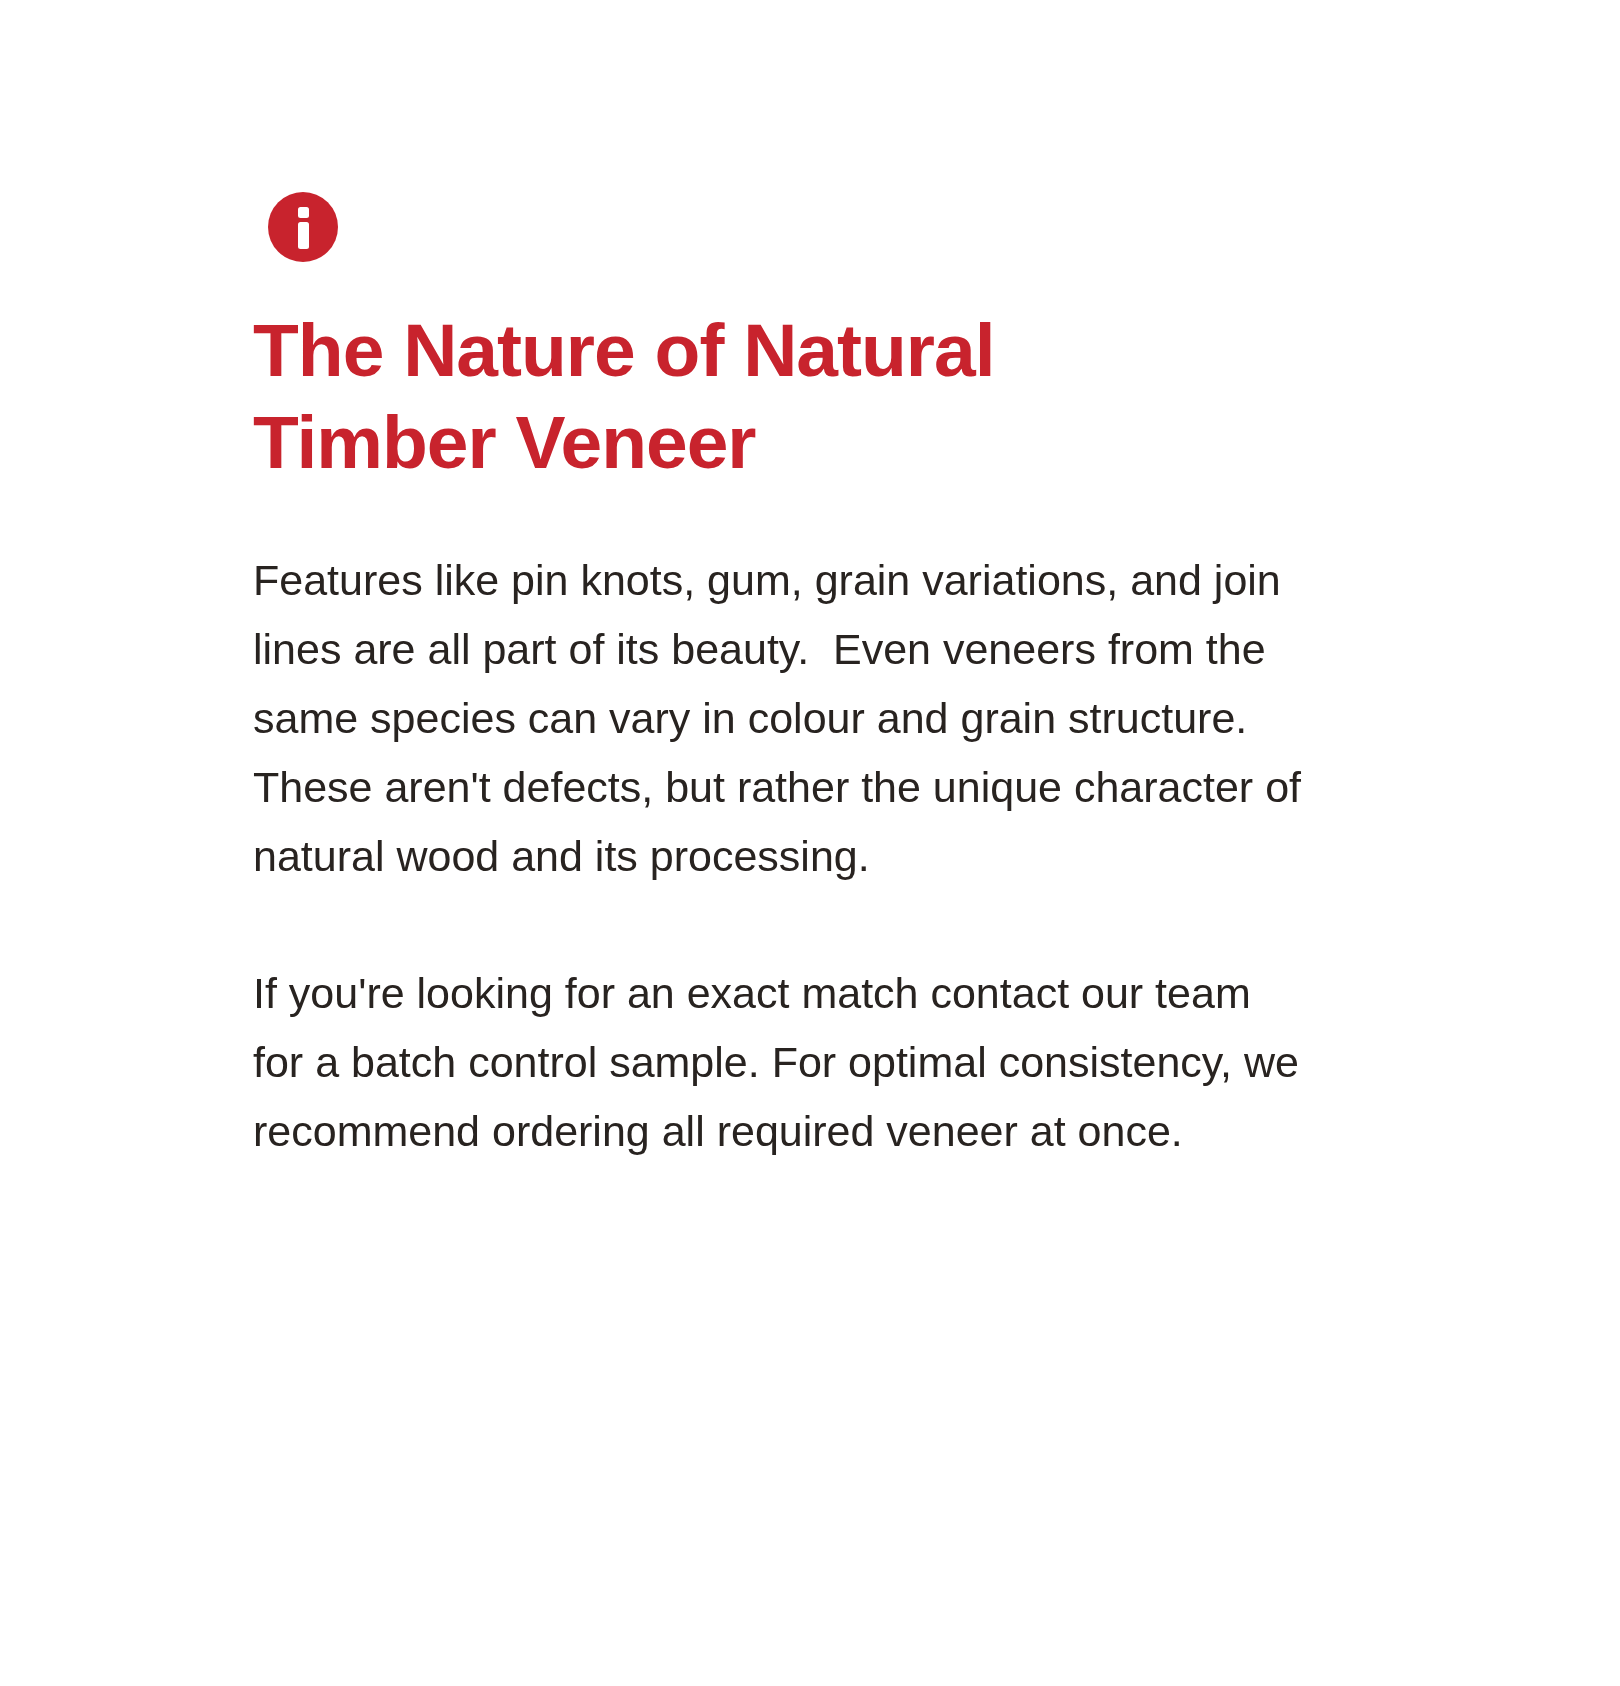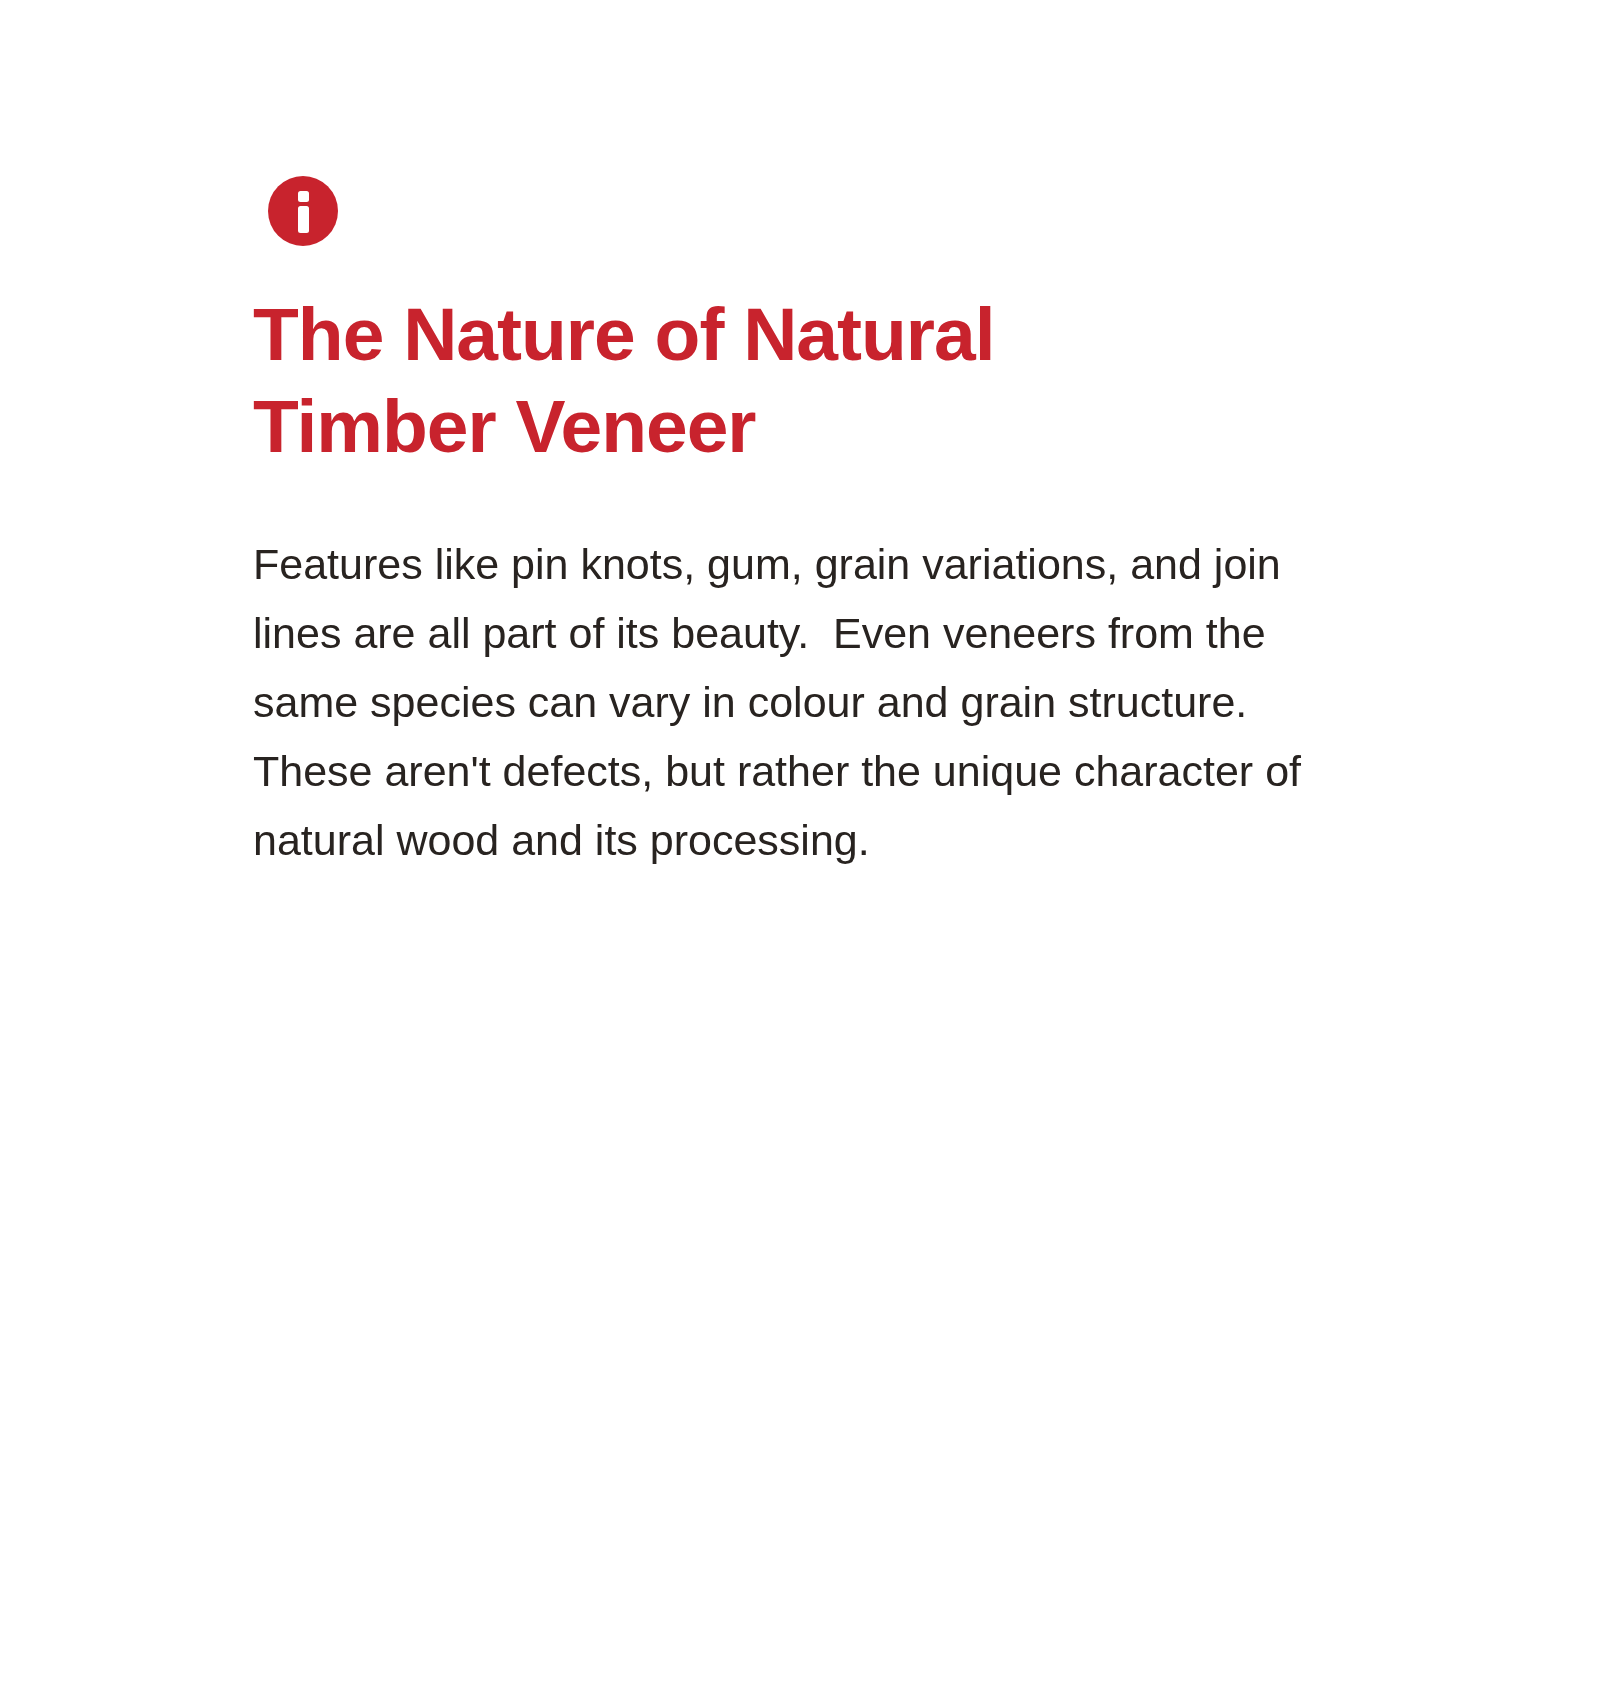--- a/index.html
+++ b/index.html
@@ -11,21 +11,21 @@
   body{
     width:1620px;
     height:1686px;
     position:relative;
     overflow:hidden;
     font-family:"Liberation Sans", sans-serif;
   }
   .content{
     position:absolute;
     left:253px;
-    top:176px;
+    top:192px;
     width:1140px;
   }
   .info-icon{
     width:70px;
     height:70px;
     border-radius:50%;
     background:var(--red);
     margin-left:15px;
     display:flex;
     flex-direction:column;
@@ -77,14 +77,17 @@
   <h1 class="section-title">The Nature of Natural
 Timber Veneer</h1>
 
 
   <p class="section-paragraph">Features like pin knots, gum, grain variations, and join
 lines are all part of its beauty.  Even veneers from the
 same species can vary in colour and grain structure.
 These aren't defects, but rather the unique character of
 natural wood and its processing.</p>
 
+  <p class="section-paragraph">If you're looking for an exact match contact our team
+for a batch control sample. For optimal consistency, we
+recommend ordering all required veneer at once.</p>
 
 </div>
 
 </body></html>

